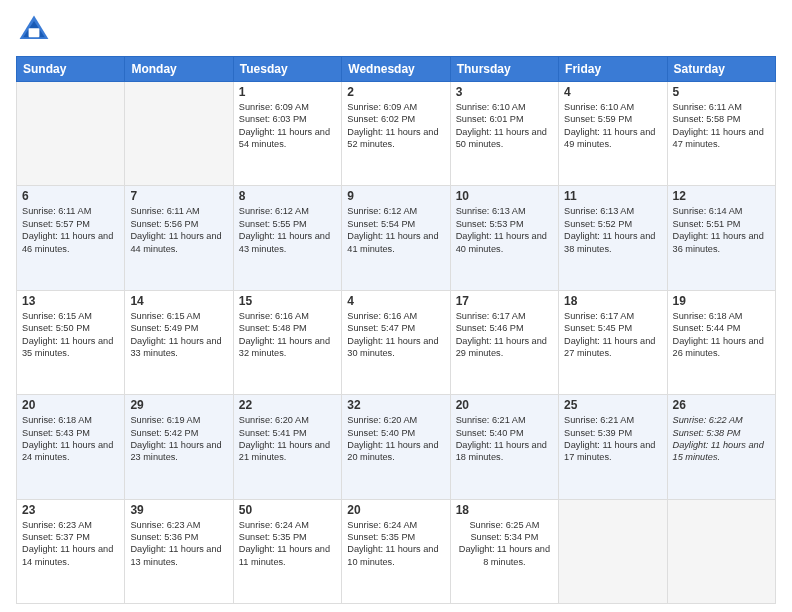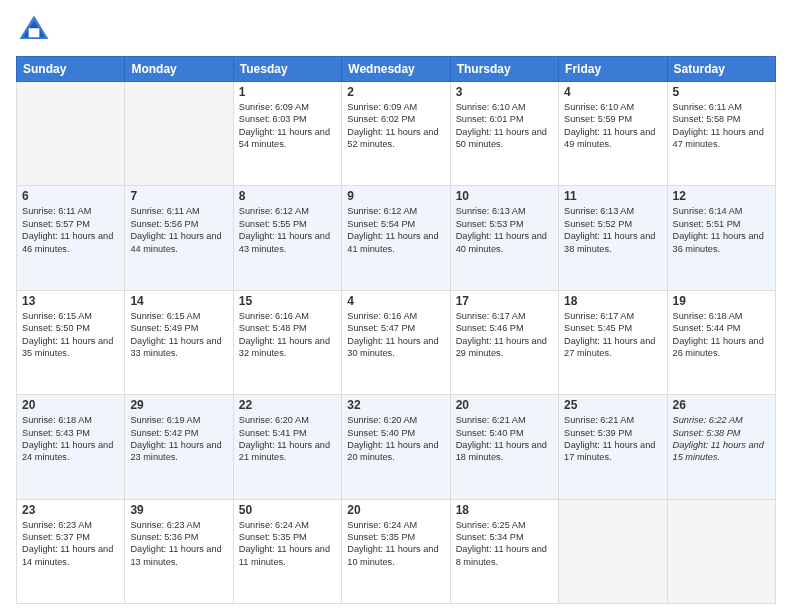--- a/index.html
+++ b/index.html
@@ -329,21 +329,21 @@
 Daylight: 11 hours and 11 minutes.</div>
           </td>
           <td>
             <span class="day-num">20</span>
             <div class="day-info" style="white-space: pre-line;">Sunrise: 6:24 AM
 Sunset: 5:35 PM
 Daylight: 11 hours and 10 minutes.</div>
           </td>
           <td>
             <span class="day-num">18</span>
-            <div class="day-info" style="white-space: pre-line;">Sunrise: 6:25 AM
+            <div class="day-info" style="white-space: pre-line; text-align: center;">Sunrise: 6:25 AM
 Sunset: 5:34 PM
 Daylight: 11 hours and 8 minutes.</div>
           </td>
           <td class="empty"></td>
           <td class="empty"></td>
         </tr>
       </tbody>
   </table>
 </div>
 

